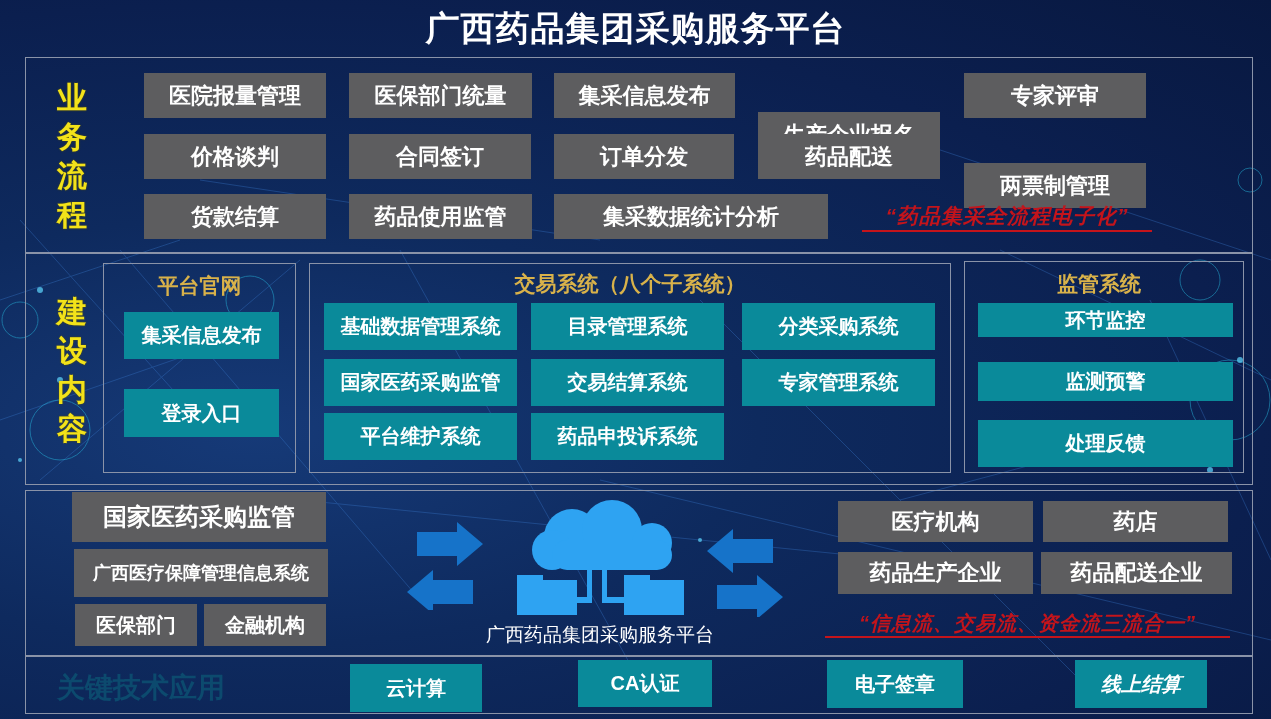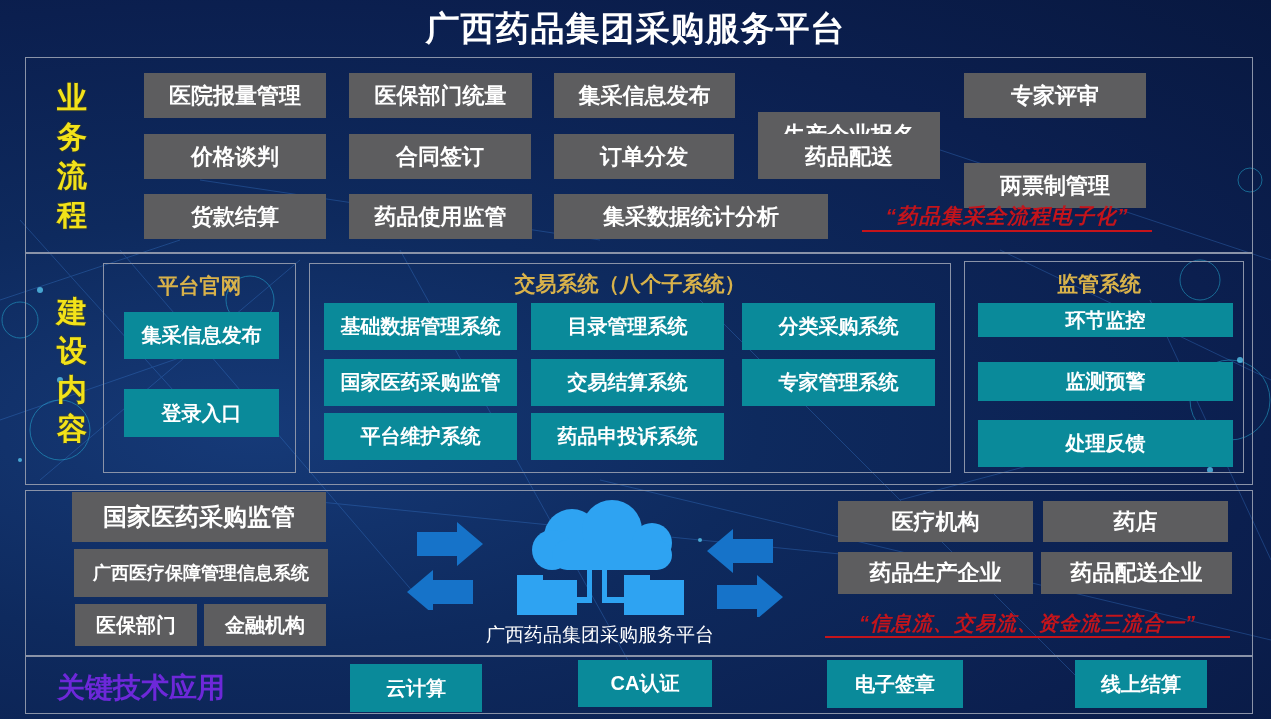--- a/index.html
+++ b/index.html
@@ -9,21 +9,21 @@
   .abs{position:absolute;}
   .net{position:absolute;left:0;top:0;width:1271px;height:719px;pointer-events:none;}
   .title{position:absolute;left:0;width:1271px;top:6px;text-align:center;color:#fff;font-weight:bold;font-size:34px;letter-spacing:1px;}
   .frame{position:absolute;border:1px solid #8a93a8;box-sizing:border-box;}
   .gbox{position:absolute;background:#5d5d5f;color:#fff;font-weight:bold;font-size:22px;display:flex;align-items:center;justify-content:center;box-sizing:border-box;}
   .tbox{position:absolute;background:#0a8a9a;color:#fff;font-weight:bold;font-size:20px;display:flex;align-items:center;justify-content:center;box-sizing:border-box;}
   .vlabel{position:absolute;color:#f2e21a;font-weight:bold;font-size:30px;line-height:39px;width:36px;text-align:center;
     text-shadow:0 0 2px #5a5000;}
   .gold{position:absolute;color:#d9b24a;font-weight:bold;font-size:21px;text-align:center;}
   .slogan{position:absolute;color:#c4141b;font-weight:bold;font-style:italic;font-size:21px;border-bottom:2px solid #c4141b;text-align:center;letter-spacing:1px;}
-  .keytech{position:absolute;color:#6d28d9;font-weight:bold;font-size:28px;}
+  .keytech{position:absolute;color:#0c4a6e;font-weight:bold;font-size:28px;}
   .cloudcap{position:absolute;color:#fff;font-family:"Liberation Serif","DejaVu Serif",serif;font-size:19px;text-align:center;}
 </style>
 </head>
 <body>
 
 <svg class="net" viewBox="0 0 1271 719">
   <g stroke="#3a7bd0" stroke-width="1" opacity="0.35" fill="none">
     <line x1="0" y1="300" x2="180" y2="240"></line>
       <line x1="20" y1="220" x2="200" y2="420"></line>
     <line x1="0" y1="420" x2="260" y2="330"></line>
@@ -155,13 +155,13 @@
 <div class="gbox" style="left:1043px;top:501px;width:185px;height:41px;">药店</div>
 <div class="gbox" style="left:838px;top:552px;width:195px;height:42px;">药品生产企业</div>
 <div class="gbox" style="left:1041px;top:552px;width:191px;height:42px;">药品配送企业</div>
 <div class="slogan" style="left:825px;top:610px;width:405px;height:26px;line-height:26px;font-size:20px;">“信息流、交易流、资金流三流合一”</div>
 
 <div class="frame" style="left:25px;top:656px;width:1228px;height:58px;"></div>
 <div class="keytech" style="left:57px;top:669px;">关键技术应用</div>
 <div class="tbox" style="left:350px;top:664px;width:132px;height:48px;">云计算</div>
 <div class="tbox" style="left:578px;top:660px;width:134px;height:47px;">CA认证</div>
 <div class="tbox" style="left:827px;top:660px;width:136px;height:48px;">电子签章</div>
-<div class="tbox" style="left:1075px;top:660px;width:132px;height:48px;">线上结算</div>
+<div class="tbox" style="left:1075px;top:660px;width:132px;height:48px;font-style:italic;">线上结算</div>
 
 </body></html>

